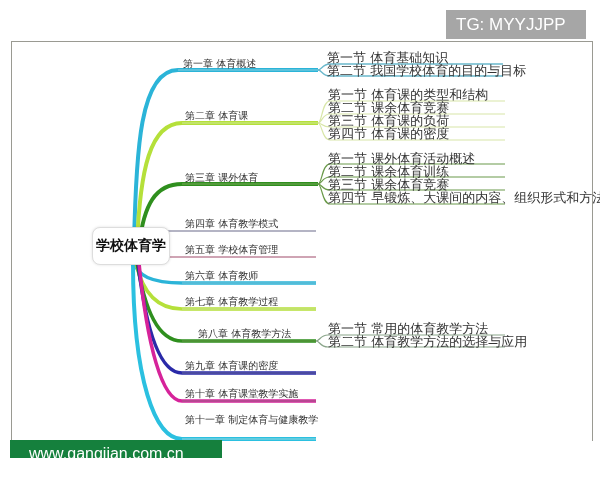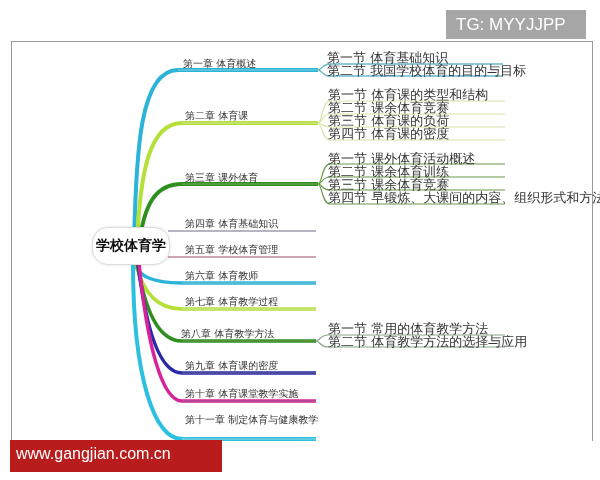--- a/index.html
+++ b/index.html
@@ -1,23 +1,23 @@
 <!DOCTYPE html>
 <html><head>
 <meta charset="utf-8">
 <style>
   html,body{margin:0;padding:0;background:#fff;}
   body{width:600px;height:480px;position:relative;overflow:hidden;font-family:"DejaVu Sans","Liberation Sans",sans-serif;}
   .frame{position:absolute;left:11px;top:41px;width:580px;height:399px;border:1px solid #9a9a92;border-bottom:none;background:#fff;}
   svg.map{position:absolute;left:0;top:0;}
-  .central{position:absolute;left:92px;top:227px;width:76px;height:36px;border:1px solid #ddd;border-radius:16px;background:#fff;box-shadow:0 0 3px rgba(0,0,0,0.12);display:flex;align-items:center;justify-content:center;font-weight:bold;font-size:14px;color:#111;}
+  .central{position:absolute;left:92px;top:227px;width:76px;height:36px;border:1px solid #ddd;border-radius:8px;background:#fff;box-shadow:0 0 3px rgba(0,0,0,0.12);display:flex;align-items:center;justify-content:center;font-weight:bold;font-size:14px;color:#111;}
   .chap{position:absolute;font-size:10px;color:#333;white-space:nowrap;line-height:12px;}
   .sec{position:absolute;font-size:13px;color:#333;white-space:nowrap;line-height:10px;text-align:right;}
   .wm-top{position:absolute;left:446px;top:10px;width:140px;height:29px;background:#a6a6a6;color:#fff;font-family:"Liberation Sans",sans-serif;font-size:17px;line-height:29px;padding-left:10px;box-sizing:border-box;}
-  .wm-bot{position:absolute;left:10px;top:440px;width:212px;height:32px;background:#b91c1c;color:#fff;font-family:"Liberation Sans",sans-serif;font-size:16px;line-height:28px;padding-left:6px;box-sizing:border-box;}
+  .wm-bot{position:absolute;left:10px;top:440px;width:212px;height:18px;background:#15803d;color:#fff;font-family:"Liberation Sans",sans-serif;font-size:16px;line-height:28px;padding-left:19px;box-sizing:border-box;}
 </style>
 </head>
 <body>
 
 <div class="frame"></div>
 
 <svg class="map" width="600" height="480">
 
   <path d="M134 245 C136 150,140 70,178 70 L318 70" stroke="#2bb4d8" stroke-width="4" fill="none"></path>
   <path d="M178 70 L318 70" stroke="#8ccfe0" stroke-width="1.2" fill="none"></path>
@@ -59,25 +59,25 @@
   <path d="M316 341 C320 341,320 347,328 347 L505 347" stroke="#8aa58a" stroke-width="1.2" fill="none"></path>
 </svg>
 
 <div class="central">
     <span>学校体育学</span>
   </div>
 
 <div class="chap" style="left:183px;top:58px">第一章 体育概述</div>
 <div class="chap" style="left:185px;top:110px">第二章 体育课</div>
 <div class="chap" style="left:185px;top:172px">第三章 课外体育</div>
-<div class="chap" style="left:185px;top:218px">第四章 体育基础知识</div>
+<div class="chap" style="left:185px;top:218px">第四章 体育教学模式</div>
 <div class="chap" style="left:185px;top:244px">第五章 学校体育管理</div>
 <div class="chap" style="left:185px;top:270px">第六章 体育教师</div>
 <div class="chap" style="left:185px;top:296px">第七章 体育教学过程</div>
-<div class="chap" style="left:181px;top:328px">第八章 体育教学方法</div>
+<div class="chap" style="left:198px;top:328px">第八章 体育教学方法</div>
 <div class="chap" style="left:185px;top:360px">第九章 体育课的密度</div>
 <div class="chap" style="left:185px;top:388px">第十章 体育课堂教学实施</div>
 <div class="chap" style="left:185px;top:414px">
   <div>第十一章 制定体育与健康教学</div>
 </div>
 
 <div class="sec" style="left:327px;top:53px">第一节 体育基础知识</div>
 <div class="sec" style="left:327px;top:66px">第二节 我国学校体育的目的与目标</div>
 
 <div class="sec" style="left:328px;top:90px">第一节 体育课的类型和结构</div>

